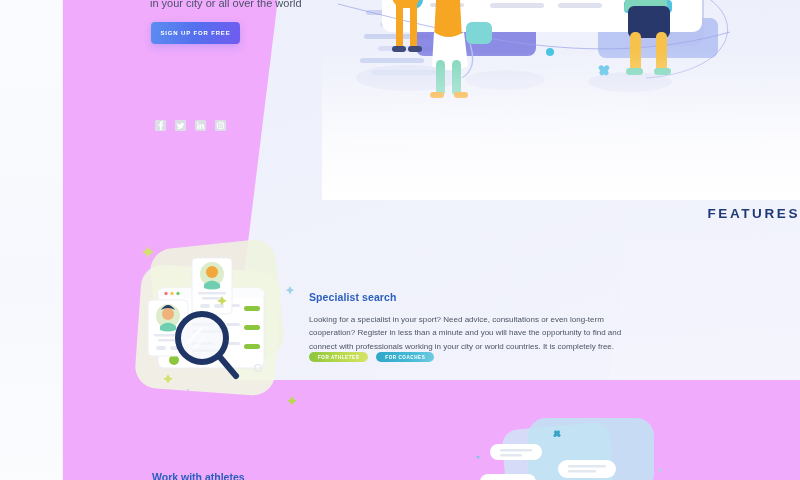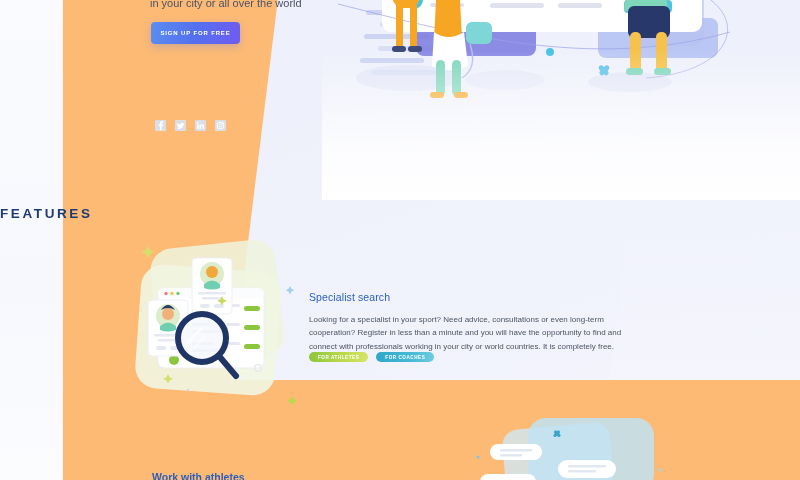--- a/index.html
+++ b/index.html
@@ -2,21 +2,21 @@
 <html><head>
 <meta charset="utf-8">
 <style>
   * { margin:0; padding:0; box-sizing:border-box; }
   html,body { width:800px; height:480px; overflow:hidden; }
   body {
     font-family:"Liberation Sans", sans-serif;
     background:#ffffff;
     position:relative;
   }
-  .page { position:absolute; inset:0; overflow:hidden; background:#fdba74; }
+  .page { position:absolute; inset:0; overflow:hidden; background:#f0abfc; }
 
   
   .hero-bg {
     position:absolute; top:-360px; left:322px; width:700px; height:740px;
     background:linear-gradient(160deg,#eceefb 0%,#eef0fb 45%,#f3f4fc 100%);
     transform:skewX(-7deg);
     transform-origin:top left;
   }
   .hero-bg-2 {
     position:absolute; top:-360px; left:700px; width:260px; height:740px;
@@ -53,28 +53,28 @@
     color:#fff; font-size:6px; font-weight:bold; letter-spacing:.85px;
   }
 
   
   .socials { position:absolute; left:155px; top:120px; display:flex; gap:9px; }
   .soc { width:11px; height:11px; display:block; }
   .soc svg { display:block; }
 
   
   .features-h {
-    position:absolute; left:0; right:0; top:206px; text-align:left;
+    position:absolute; left:0; right:0; top:206px; text-align:right;
     font-size:13.5px; font-weight:bold; letter-spacing:2.6px; color:#1e3a74;
   }
 
   
   .f1-title {
     position:absolute; left:309px; top:291px;
-    font-size:10.5px; font-weight:normal; color:#2a5fbf; letter-spacing:.1px;
+    font-size:10.5px; font-weight:bold; color:#2a5fbf; letter-spacing:.1px;
   }
   .f1-body {
     position:absolute; left:309px; top:313px; width:336px;
     font-size:8px; line-height:13.4px; color:#4c5464;
   }
   .tags { position:absolute; left:309px; top:352px; display:flex; gap:8px; }
   .tag {
     height:10px; padding:0 9px; border-radius:6px;
     display:flex; align-items:center; justify-content:center;
     font-size:4.6px; font-weight:bold; letter-spacing:.55px; color:#fff;

